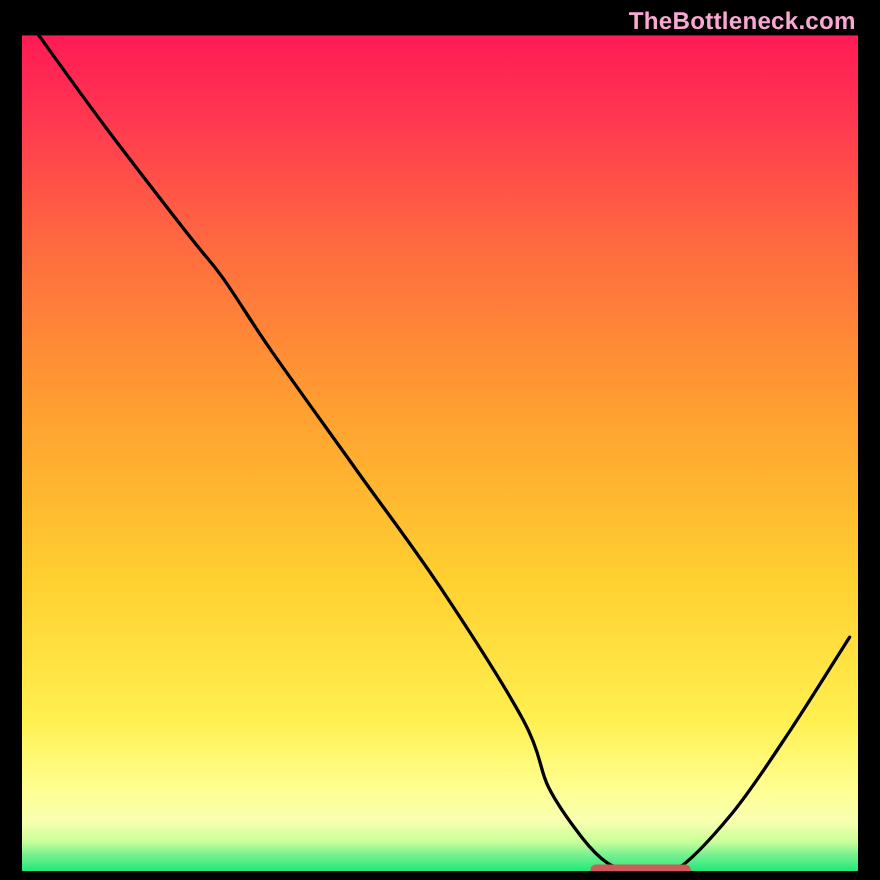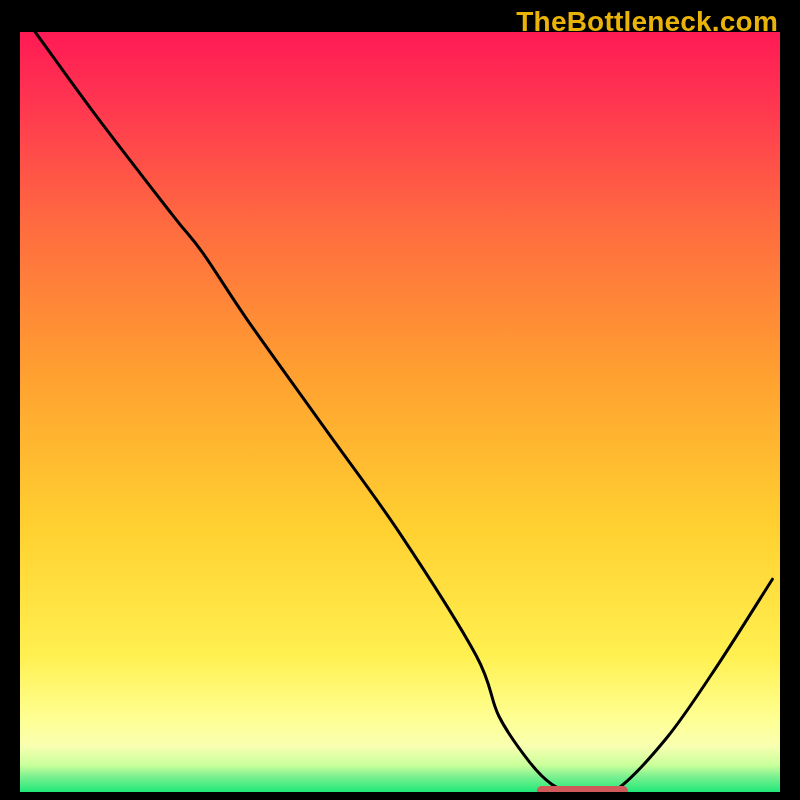--- a/index.html
+++ b/index.html
@@ -10,23 +10,23 @@
     top: 32px;
     width: 760px;
     height: 760px;
     background: #000;
   }
   .watermark {
     position: absolute;
     top: 6px;
     right: 22px;
     font-family: Arial, Helvetica, sans-serif;
-    font-size: 28px;
+    font-size: 22px;
     font-weight: bold;
-    color: #eab308;
+    color: #f9a8d4;
     letter-spacing: 0.2px;
   }
   .plot {
     position: absolute;
     left: 0; top: 0;
     width: 760px;
     height: 760px;
   }
 </style>
 </head>

